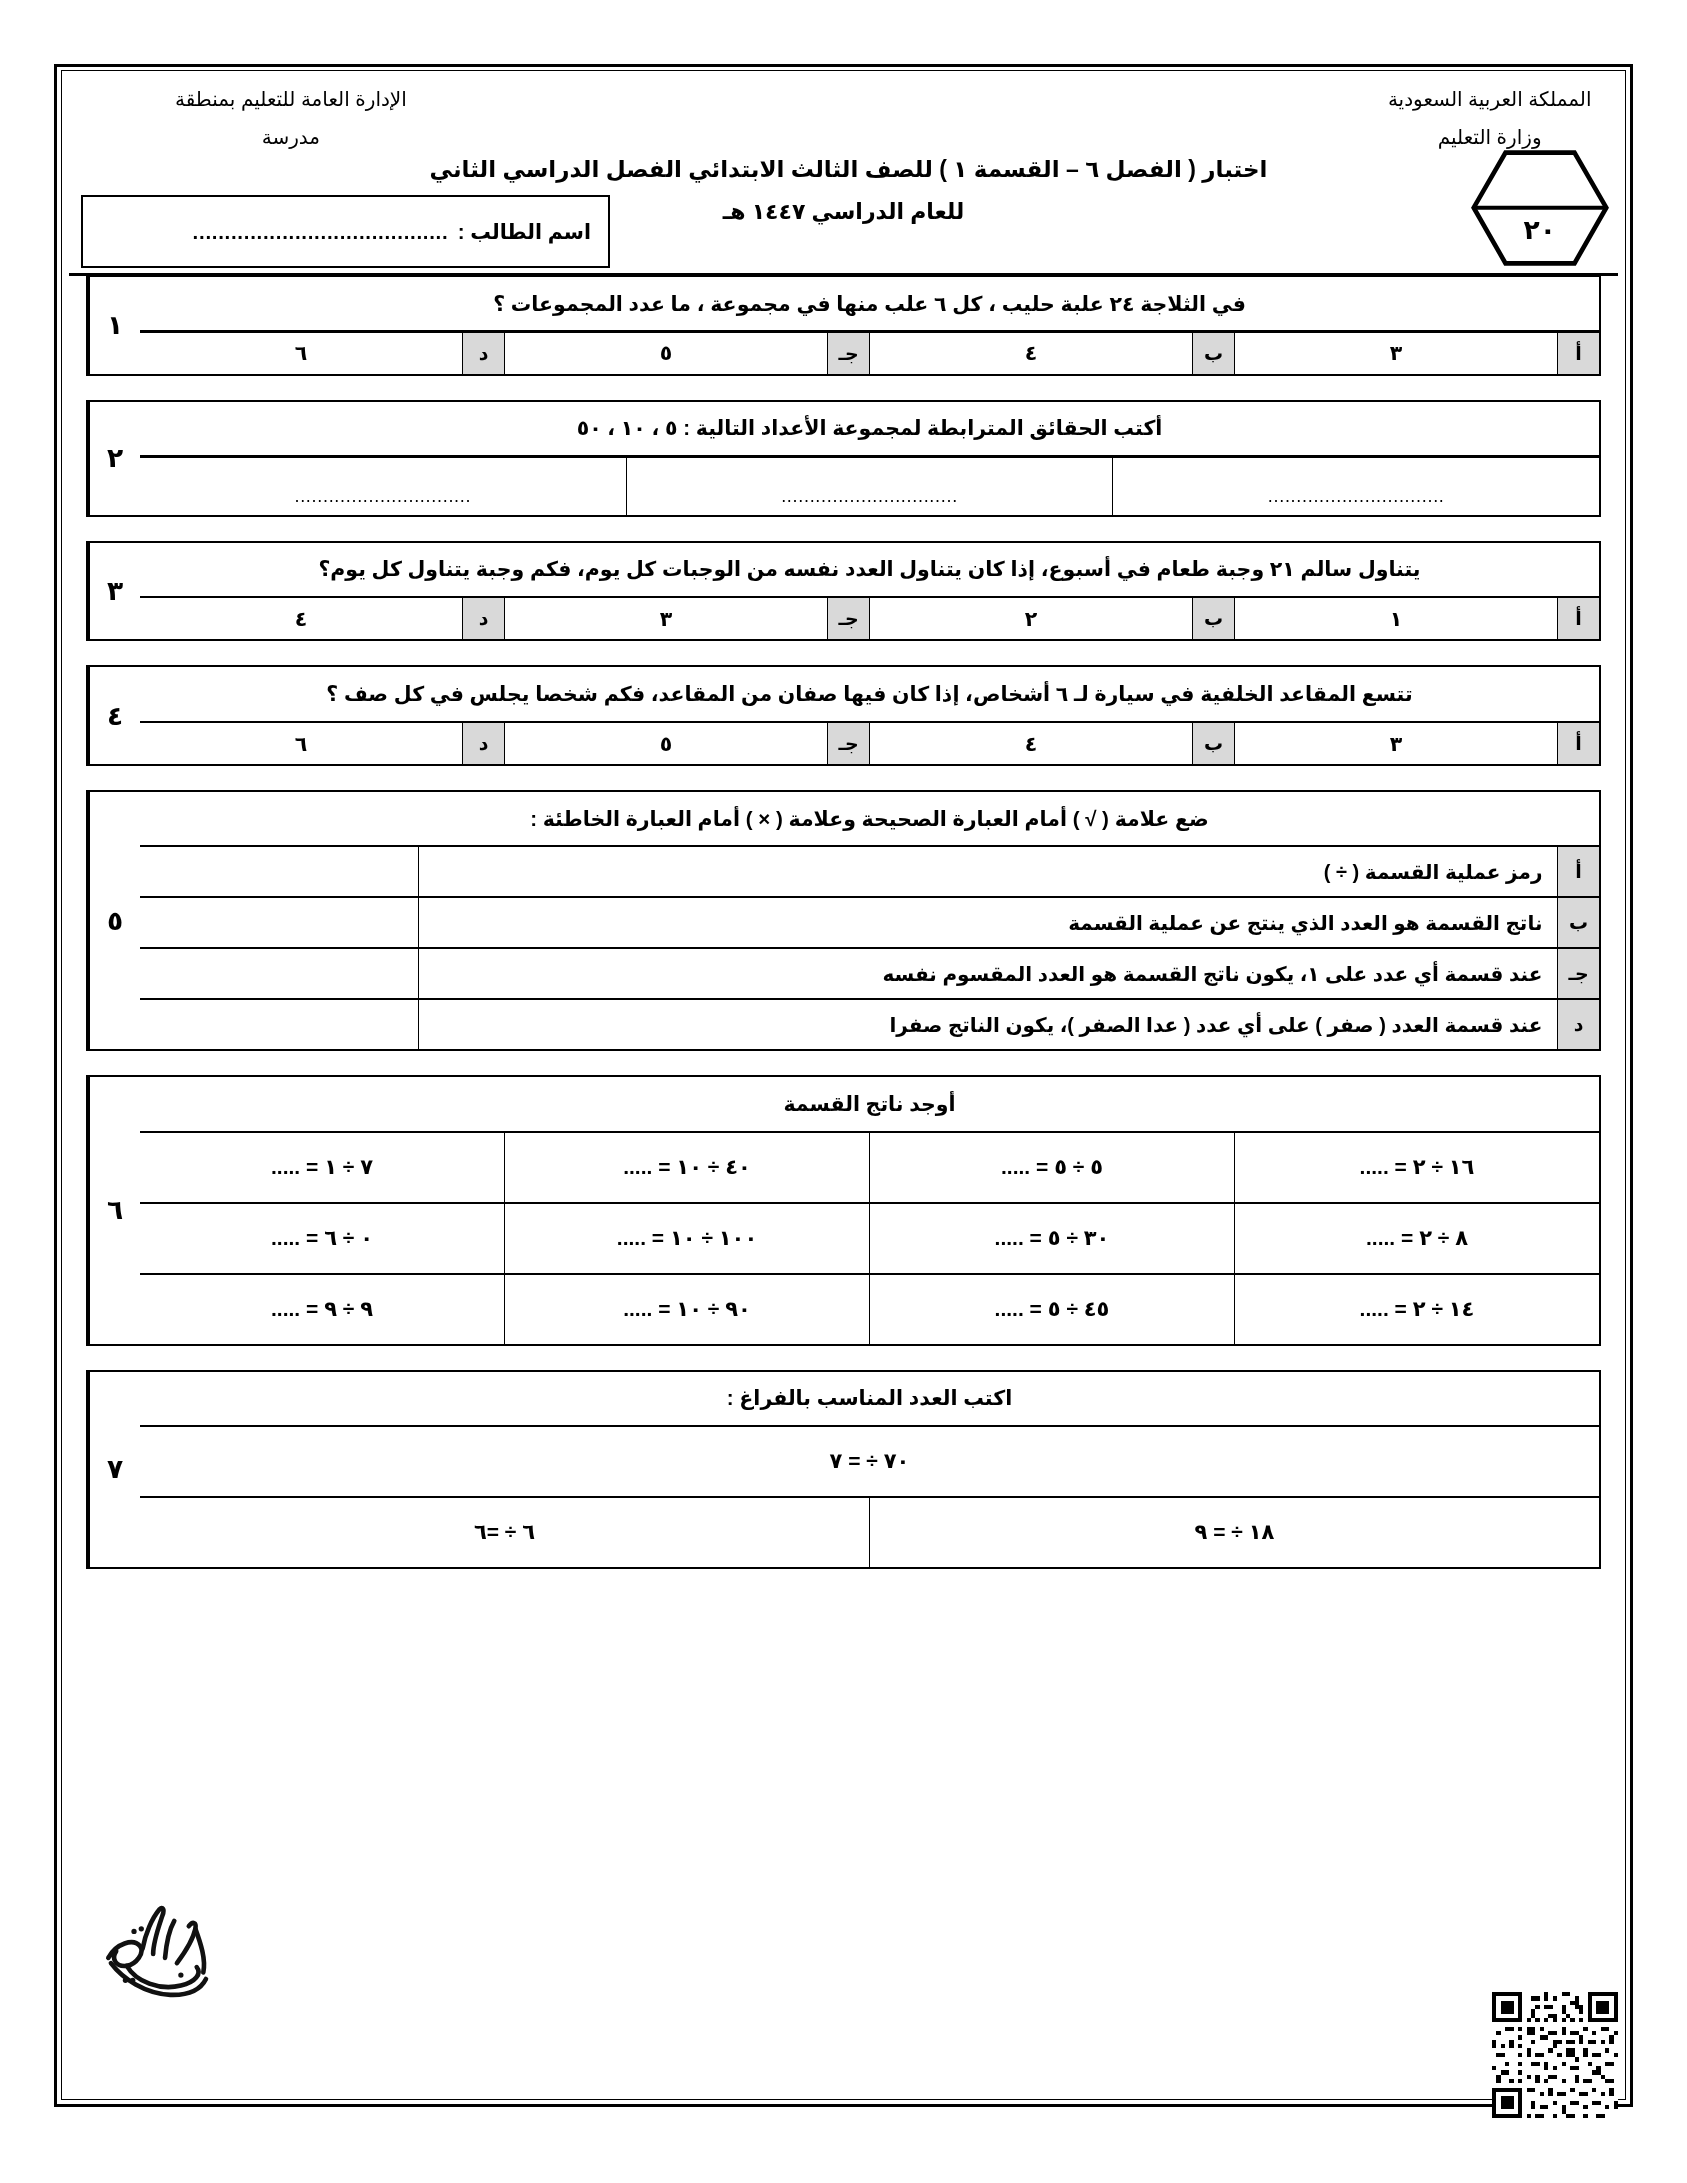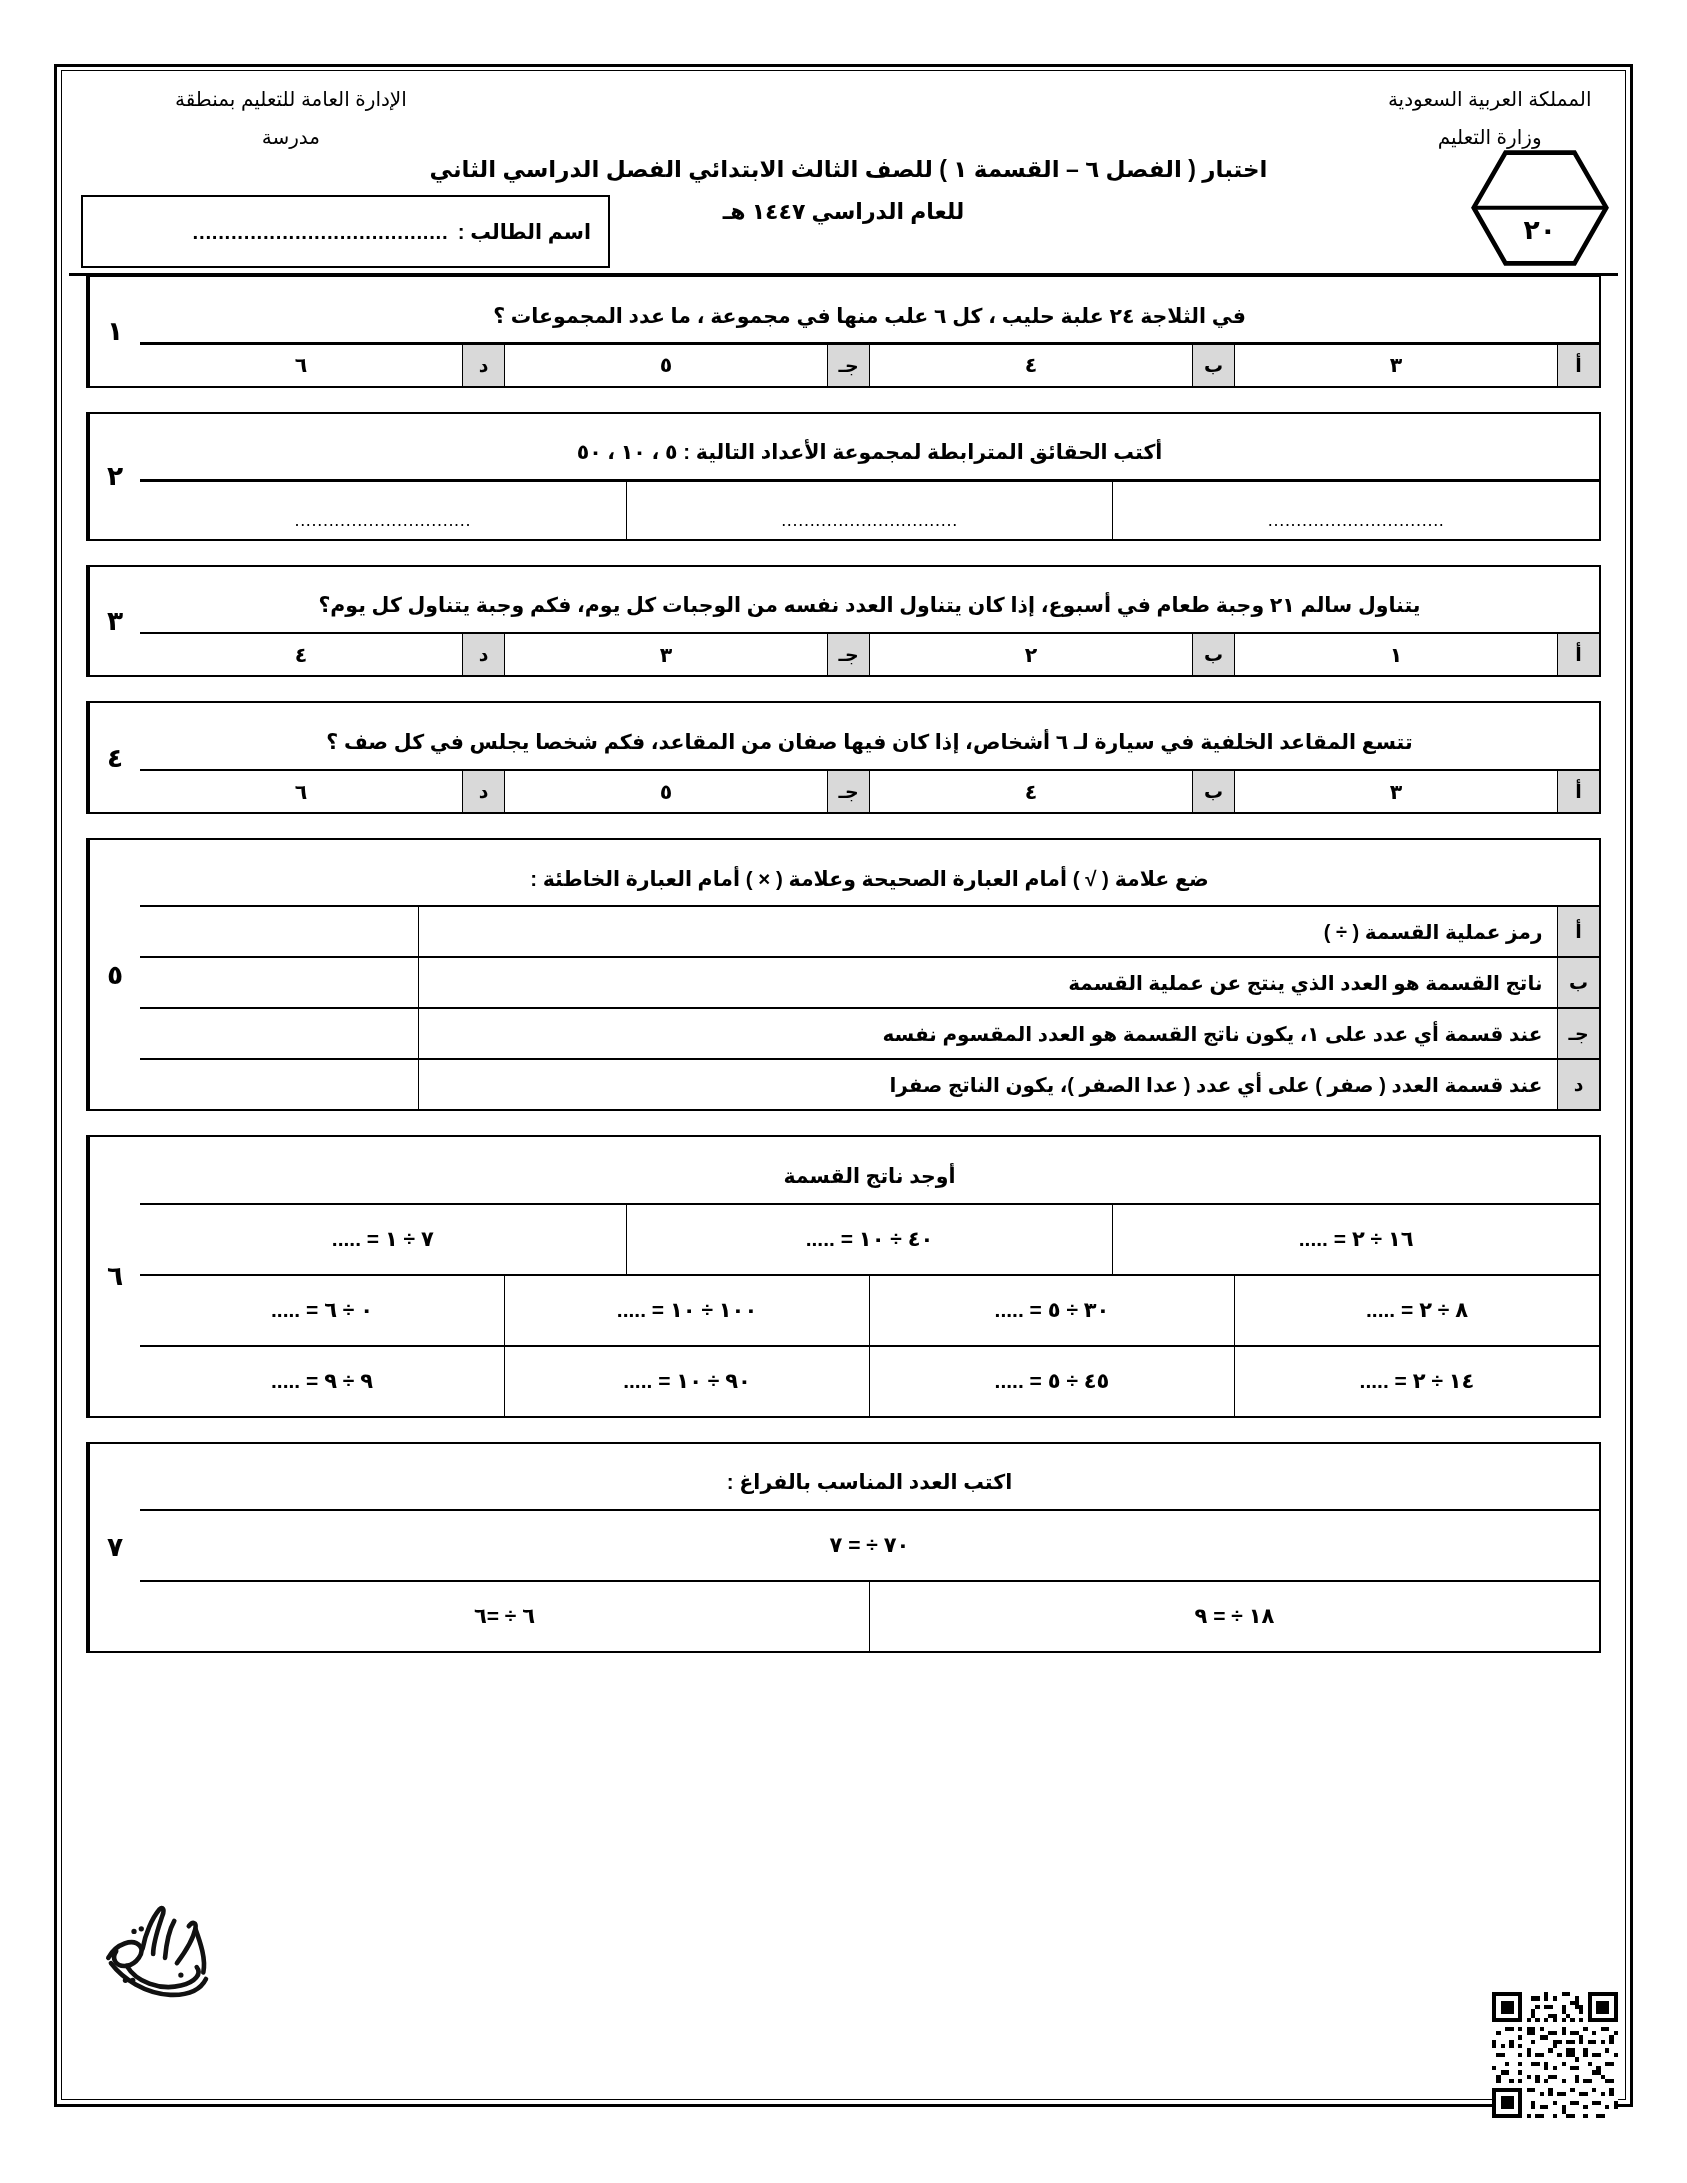--- a/index.html
+++ b/index.html
@@ -152,21 +152,21 @@
   .q-num {
     width: 50px;
     flex: 0 0 50px;
     border-left: 2px solid #000;
     display: flex;
     align-items: center;
     justify-content: center;
     font-size: 26.5px;
     font-weight: 700;
   }
-  .q-body { flex: 1; margin-top: 12px; }
+  .q-body { flex: 1; }
 
   .q-stem {
     padding: 14.6px 17px;
     font-size: 20.5px;
     font-weight: 700;
     text-align: center;
     min-height: 38px;
     box-sizing: border-box;
   }
   .stem-sep { height: 2.6px; background: #000; }
@@ -446,20 +446,21 @@
     </div>
     <div class="q-num">٥</div>
   </div>
 
   <div class="q-block">
     <div class="q-body">
       <div class="q-stem">أوجد ناتج القسمة</div>
 
       <div class="grid-row firstrow">
         <div class="grid-cell">١٦ ÷ ٢ = .....</div>
+        <div class="grid-cell">٥ ÷ ٥ = .....</div>
         <div class="grid-cell">٤٠ ÷ ١٠ = .....</div>
         <div class="grid-cell">٧ ÷ ١ = .....</div>
       </div>
 
       <div class="grid-row">
         <div class="grid-cell">٨ ÷ ٢ = .....</div>
         <div class="grid-cell">٣٠ ÷ ٥ = .....</div>
         <div class="grid-cell">١٠٠ ÷ ١٠ = .....</div>
         <div class="grid-cell">٠ ÷ ٦ = .....</div>
       </div>

